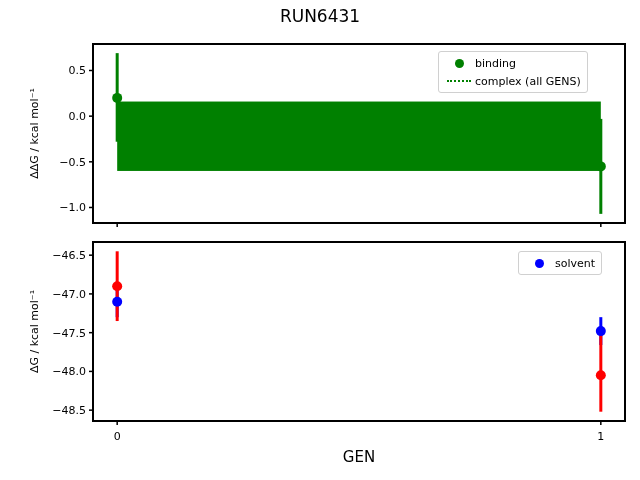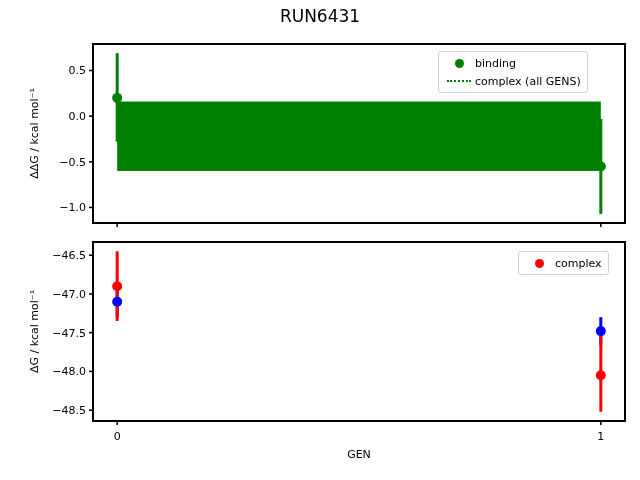--- a/index.html
+++ b/index.html
@@ -1,20 +1,20 @@
 <!DOCTYPE html>
 <html><head>
 <meta charset="utf-8">
 <style>
   html, body { margin: 0; padding: 0; background: #ffffff; }
   body { width: 640px; height: 480px; position: relative; overflow: hidden;
          font-family: "DejaVu Sans", sans-serif; color: #000; }
   #fig { position: absolute; left: 0; top: 0; }
   .title { position: absolute; top: 6px; left: 0; width: 640px; text-align: center; font-size: 17px; }
-  .xlabel { position: absolute; top: 448px; left: 93px; width: 532px; text-align: center; font-size: 11px; }
+  .xlabel { position: absolute; top: 448px; left: 93px; width: 532px; text-align: center; font-size: 15px; }
   .legend { position: absolute; background: rgba(255,255,255,0.85); border: 1px solid #d0d0d0;
             border-radius: 3px; font-size: 11px; padding: 2px 6px 2px 4px; }
   .leg-row { display: flex; align-items: center; height: 18px; }
   .leg-sym { width: 32px; display: flex; justify-content: center; align-items: center; }
   .dot { width: 9px; height: 9px; border-radius: 50%; display: inline-block; }
   .dots { width: 24px; border-top: 2px dotted; height: 0; }
 </style>
 </head>
 <body>
 
@@ -76,17 +76,17 @@
     <span class="leg-sym">
         <span class="dots" style="border-color:#008000"></span>
       </span>
     <span>complex (all GENS)</span>
   </div>
 </div>
 
 <div class="legend" id="leg-bot" style="left:518px; top:251px;">
   <div class="leg-row">
     <span class="leg-sym">
-        <span class="dot" style="background:#ff0000"></span>
+        <span class="dot" style="background:#0000ff"></span>
       </span>
-    <span>complex</span>
+    <span>solvent</span>
   </div>
 </div>
 
 </body></html>

